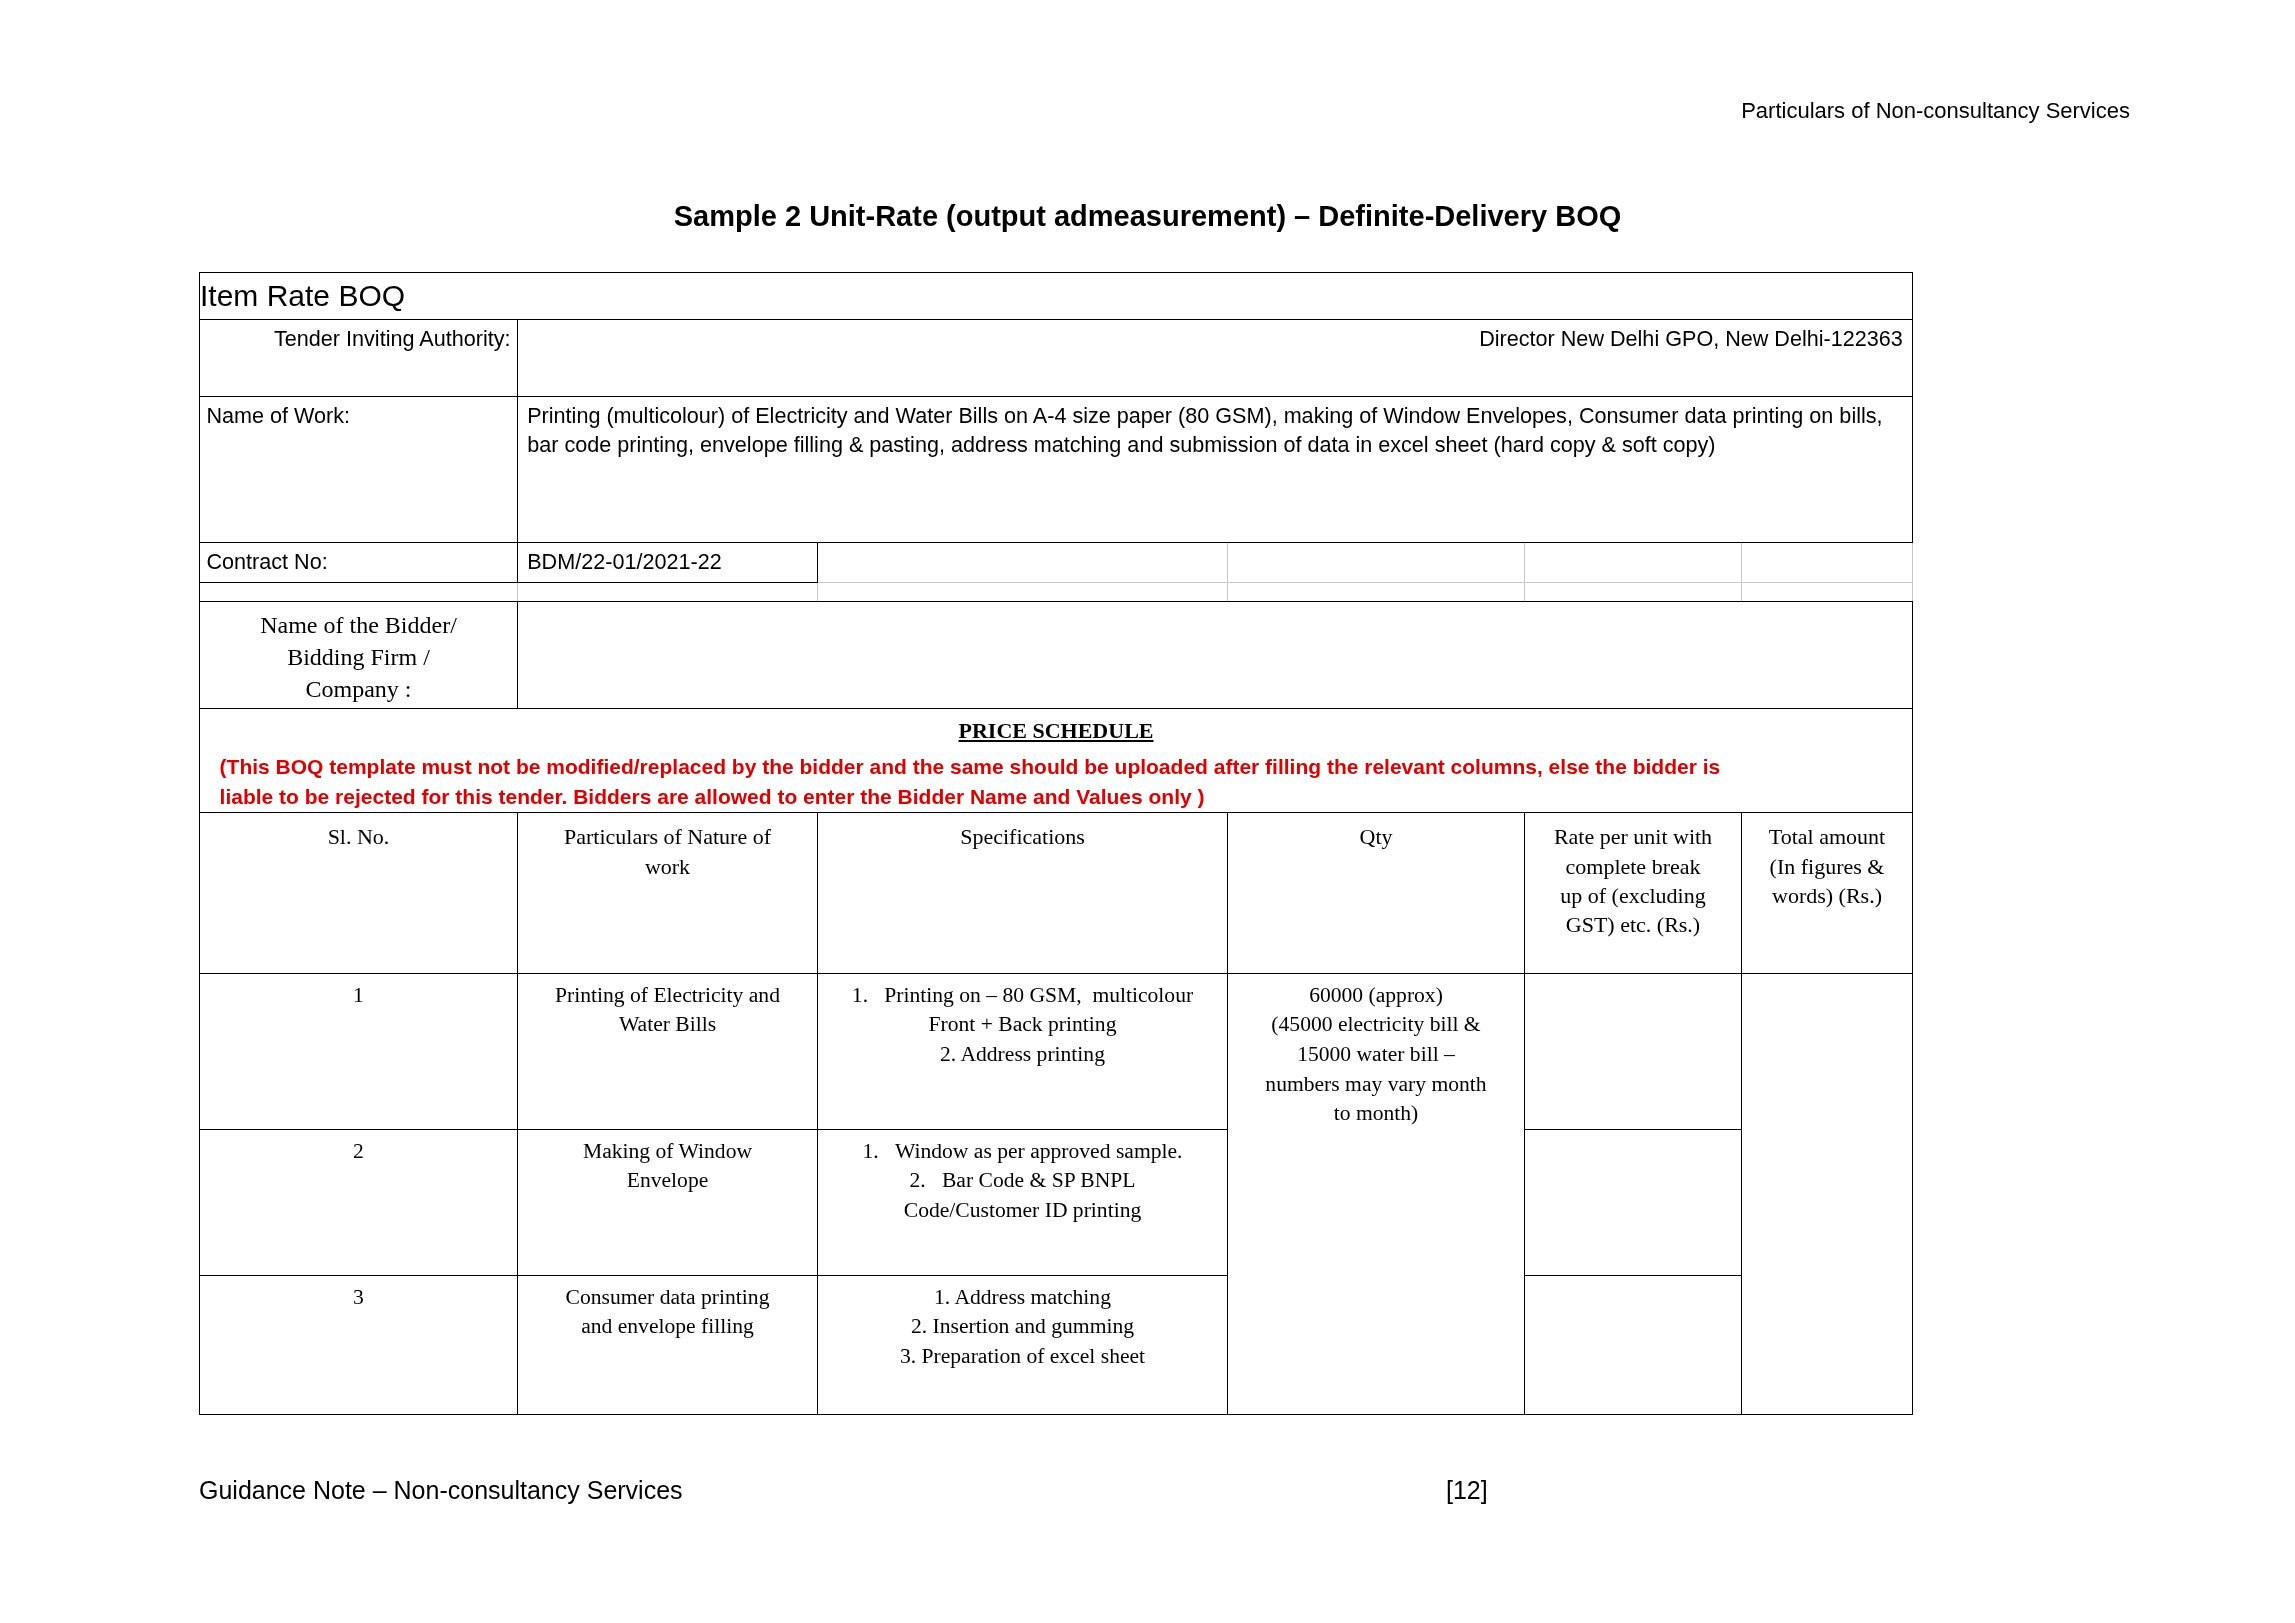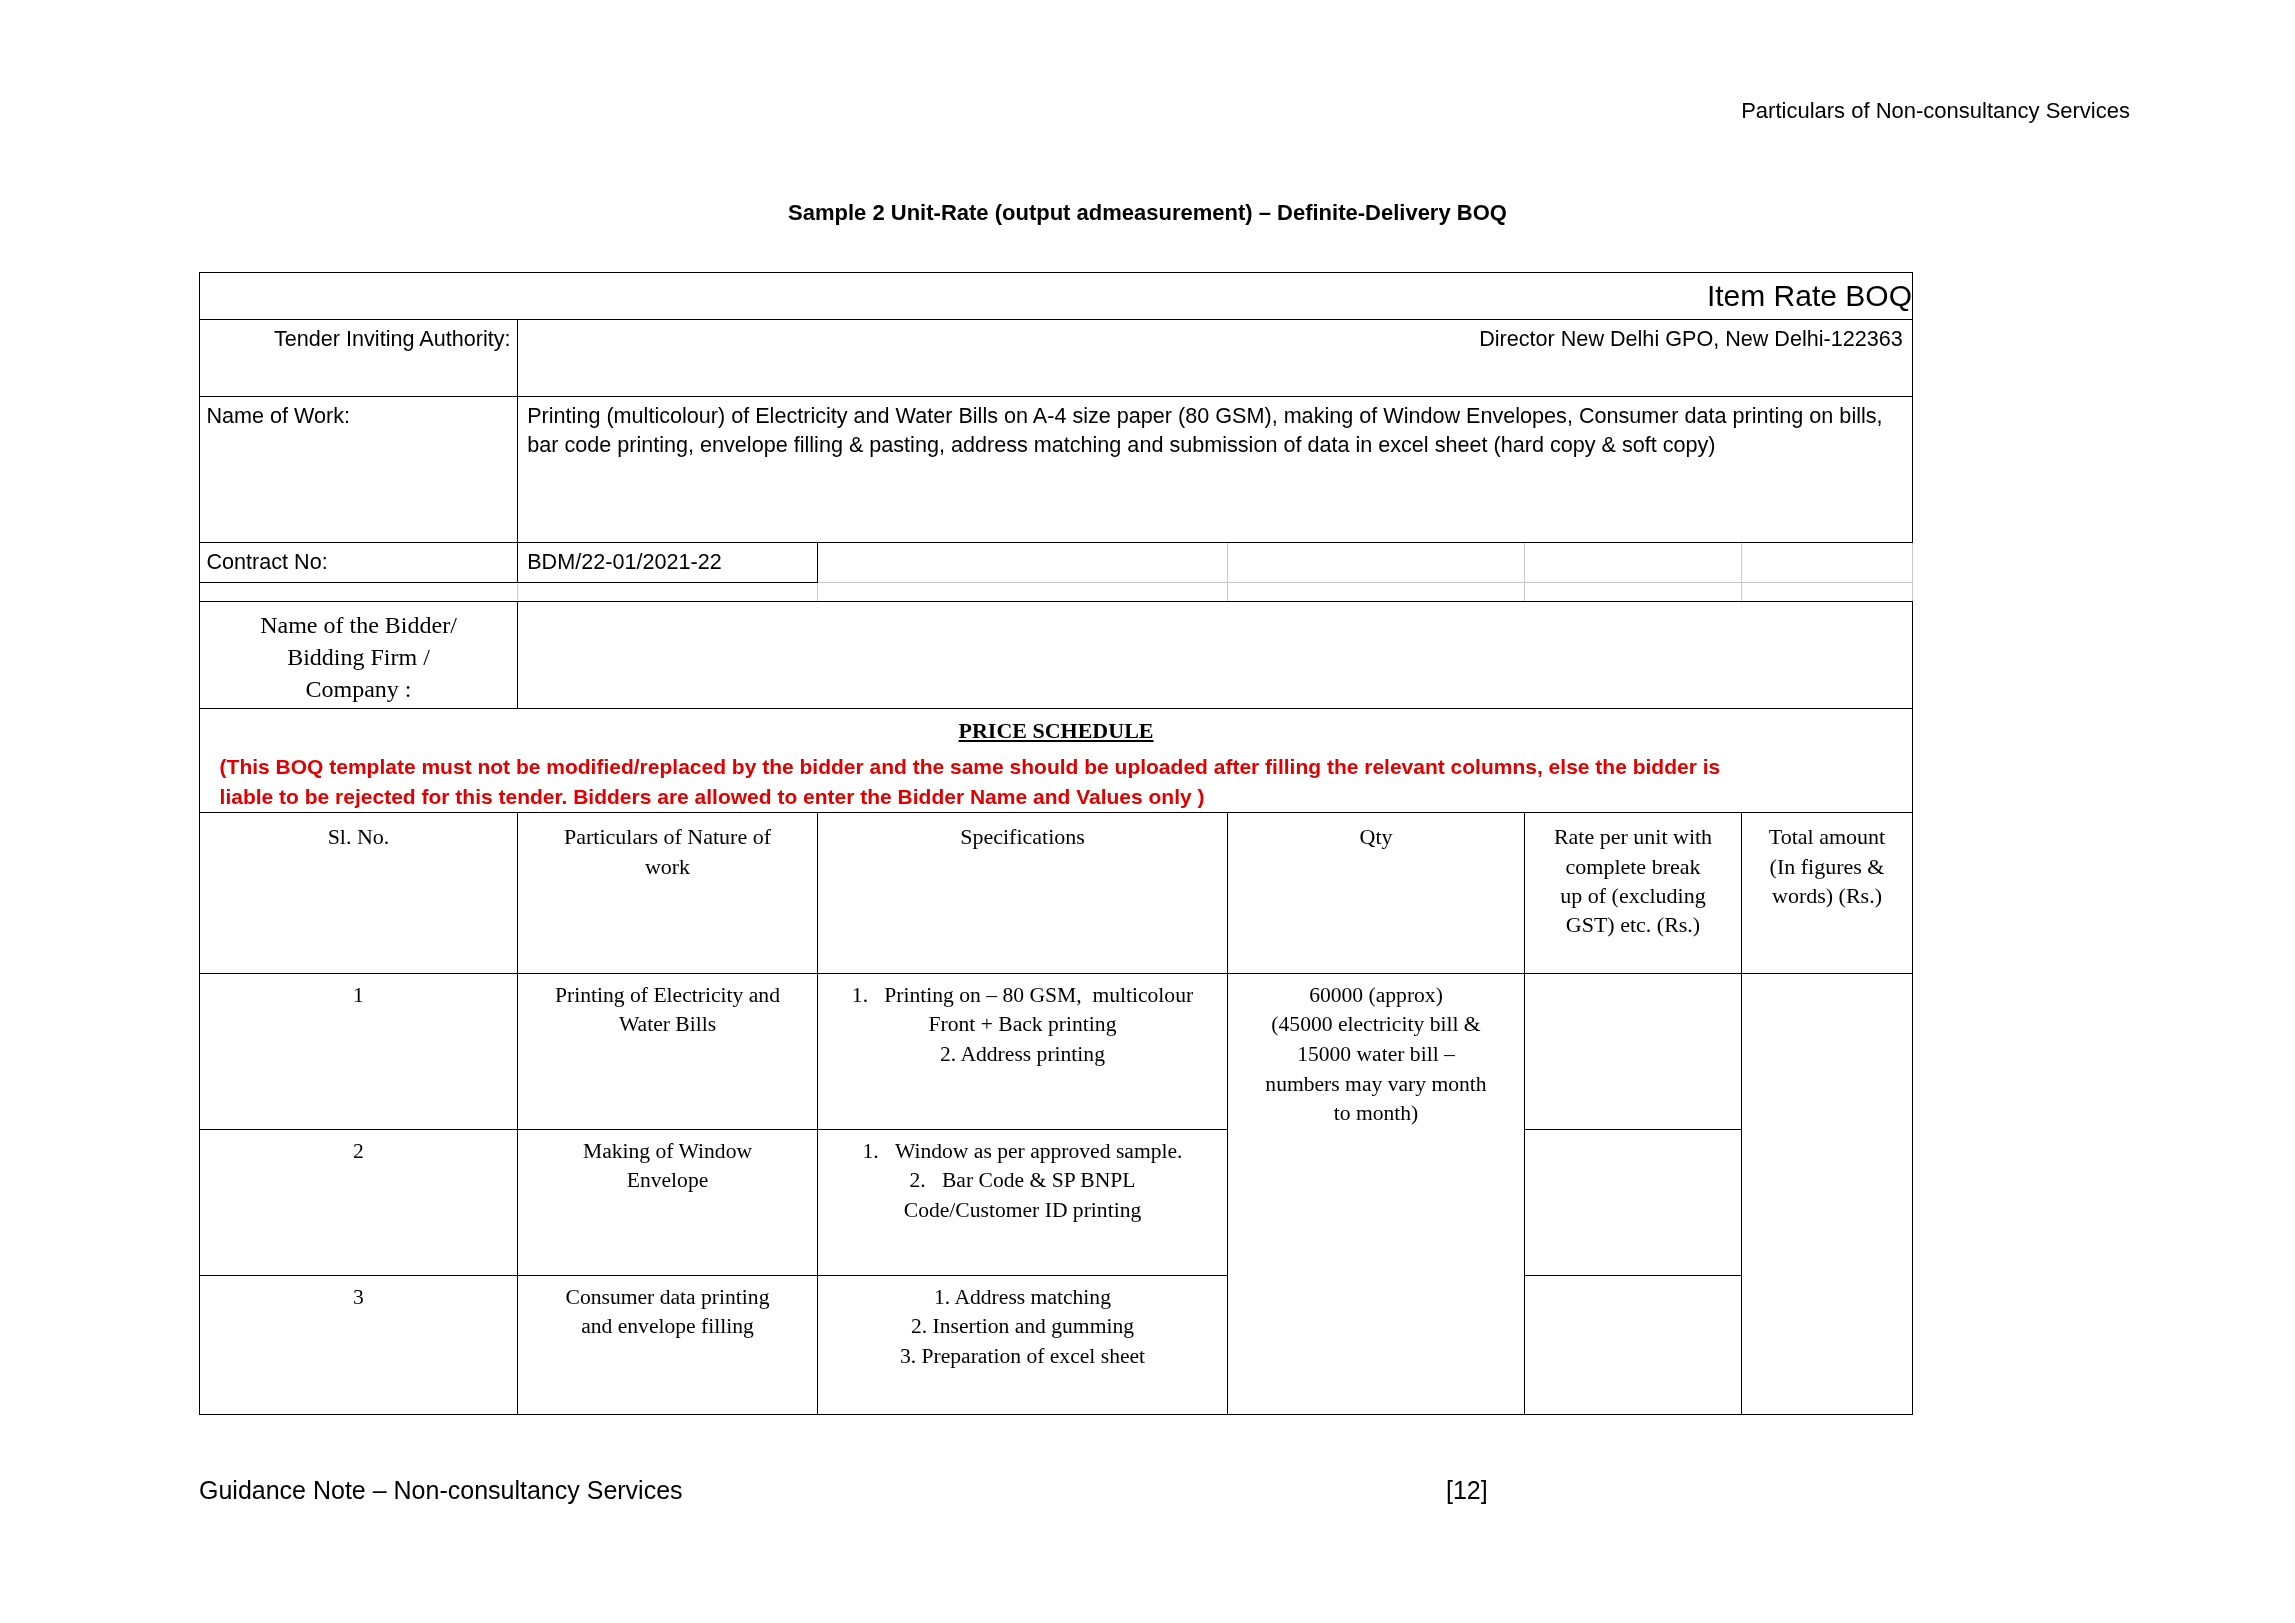--- a/index.html
+++ b/index.html
@@ -6,21 +6,21 @@
   html, body { width: 2295px; height: 1623px; background: #ffffff; }
   body { position: relative; font-family: "Liberation Sans", sans-serif; color: #000; }
 
   .hdr-right {
     position: absolute; top: 98px; right: 165px;
     font-size: 22px;
   }
 
   .doc-title {
     position: absolute; top: 200px; left: 0; width: 2295px;
-    text-align: center; font-size: 22px; font-weight: bold;
+    text-align: center; font-size: 29px; font-weight: bold;
   }
 
   table.boq {
     position: absolute; left: 199px; top: 272px; width: 1714px;
     border-collapse: collapse; table-layout: fixed;
   }
   table.boq td, table.boq th { vertical-align: top; font-weight: normal; }
 
   .b { border: 1.3px solid var(--border-black, #000); }
   .ghost { border: 1.3px solid var(--border-light, #c9c9c9); }
@@ -33,21 +33,21 @@
   tr.rD td { height: 37px; }
   tr.rE td { height: 19px; }
   tr.rF td { height: 107px; }
   tr.rG td { height: 104px; }
   tr.rH th { height: 161px; }
   tr.rI td { height: 156px; }
   tr.rJ td { height: 146px; }
   tr.rK td { height: 139px; }
 
   .ttl {
-    text-align: right; vertical-align: middle !important;
+    text-align: left; vertical-align: middle !important;
     font-size: 30px; font-weight: bold; margin-top: 16px;
   }
 
   .lbl { font-weight: bold; font-size: 21.6px; padding: 5.2px 6.5px; line-height: 1.3; }
   .val { font-weight: bold; font-size: 21.6px; padding: 5.2px 9.2px; line-height: 1.34; }
 
   .bidder-lbl {
     font-family: "Liberation Serif", serif; font-weight: bold; font-size: 24px;
     text-align: center; white-space: pre-line; line-height: 1.32; padding-top: 7.9px;
   }

